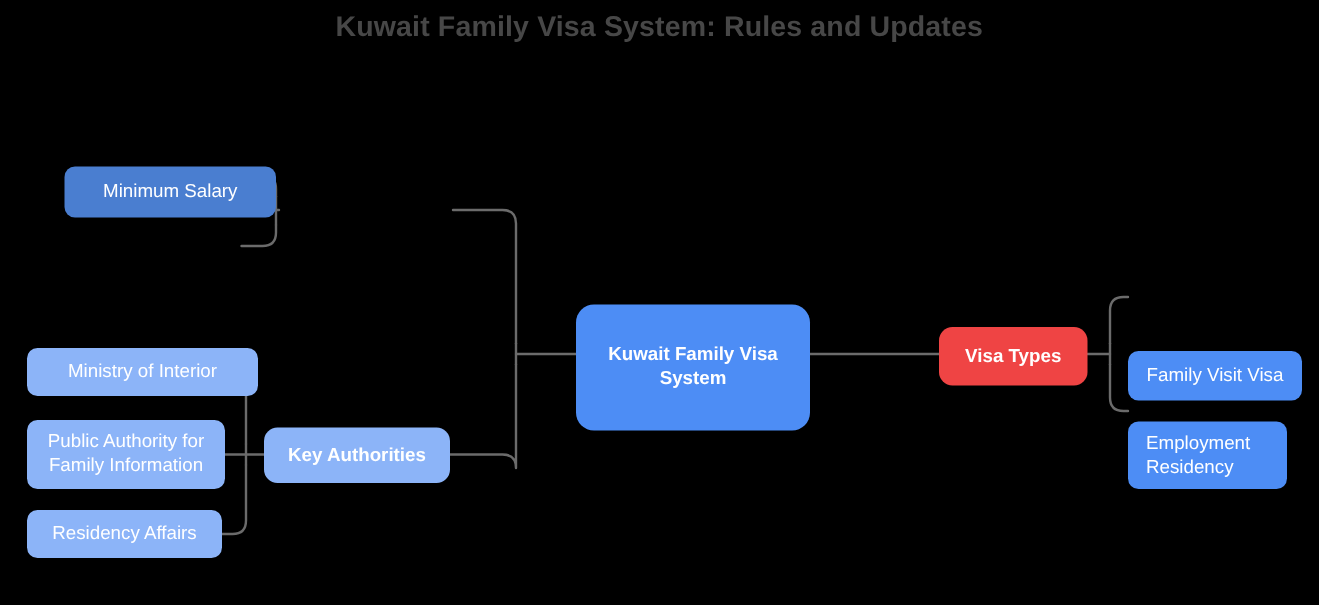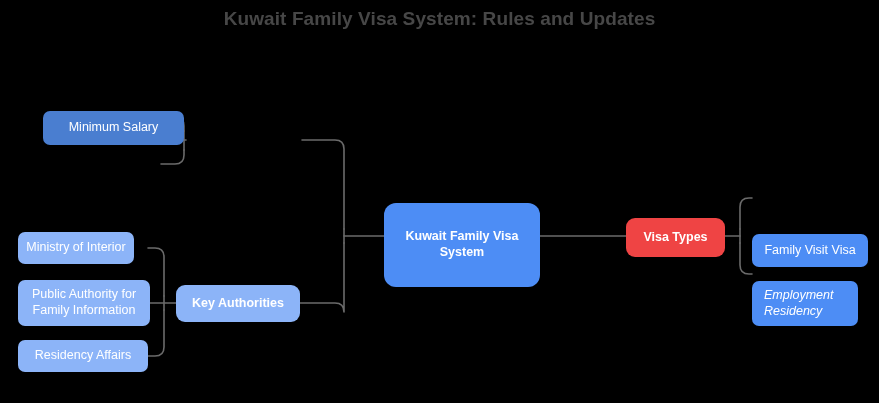--- a/index.html
+++ b/index.html
@@ -85,21 +85,21 @@
     font-weight: normal;
     font-size: 12.5px;
   }
   .lvl-leaf-bright {
     background: #4d8df5;
     font-weight: normal;
     font-size: 12.5px;
     margin-top: 44px;
   }
   .align-left { justify-content: flex-start; text-align: left; padding-left: 12px; }
-  .align-left span { text-align: left; font-style: italic; }
+  .align-left span { text-align: left; }
 </style>
 </head>
 <body>
 
 <div id="diagram-root">
 
   <div class="title">Kuwait Family Visa System: Rules and Updates</div>
 
   <svg class="connectors" viewBox="0 0 879 403" xmlns="http://www.w3.org/2000/svg">
     <g fill="none" stroke="#6b6b6b" stroke-width="1.6" stroke-linecap="round" stroke-linejoin="round">
@@ -127,21 +127,21 @@
       <path d="M740,229 L740,243"></path>
     </g>
   </svg>
 
   <div class="node lvl-leaf-mid" style="left:43px; top:100px; width:141px; height:34px;margin-top:11px;">
     <span>Minimum Salary</span>
   </div>
 
 
 
-  <div class="node lvl-leaf-light" style="left:18px; top:232px; width:116px; height:32px;">
+  <div class="node lvl-leaf-light" style="left:18px; top:232px; width:154px; height:32px;">
     <span>Ministry of Interior</span>
   </div>
 
   <div class="node lvl-leaf-light" style="left:18px; top:280px; width:132px; height:46px;">
     <span>Public Authority for Family Information</span>
   </div>
 
   <div class="node lvl-leaf-light" style="left:18px; top:340px; width:130px; height:32px;">
     <span>Residency Affairs</span>
   </div>

